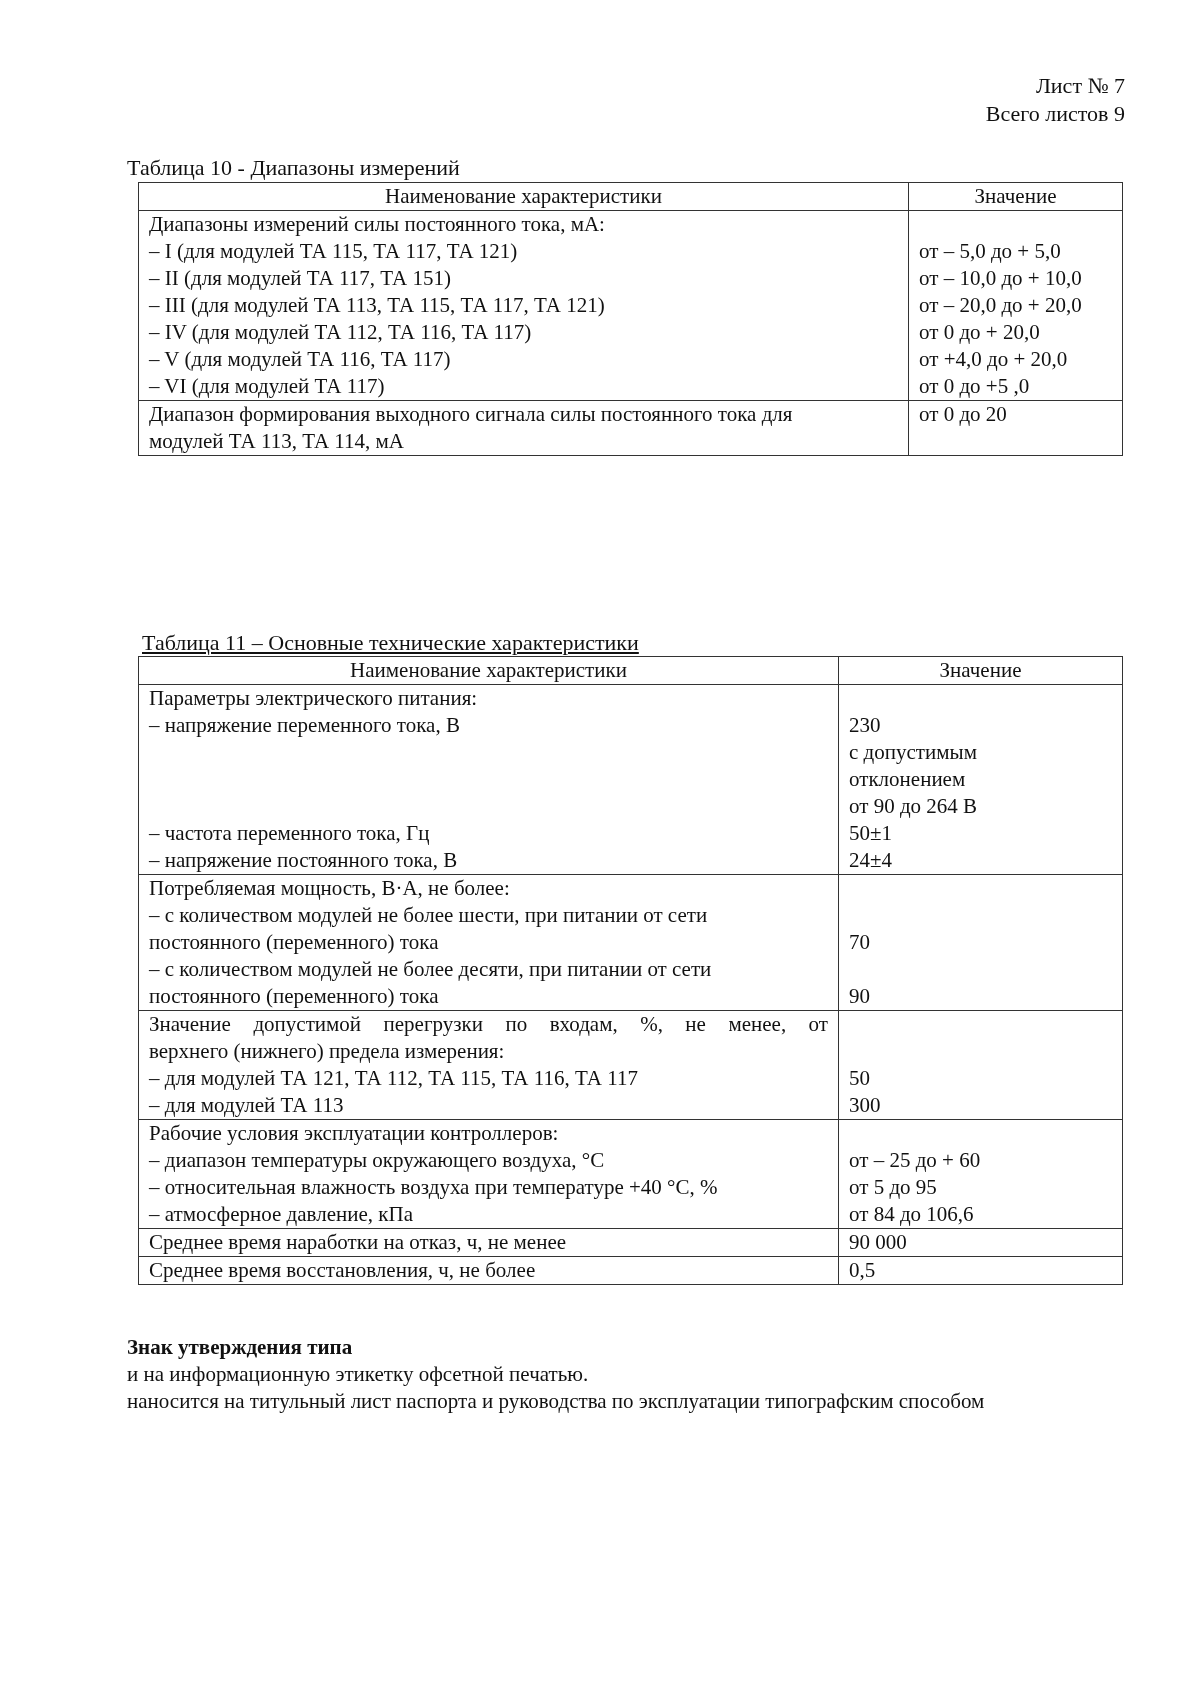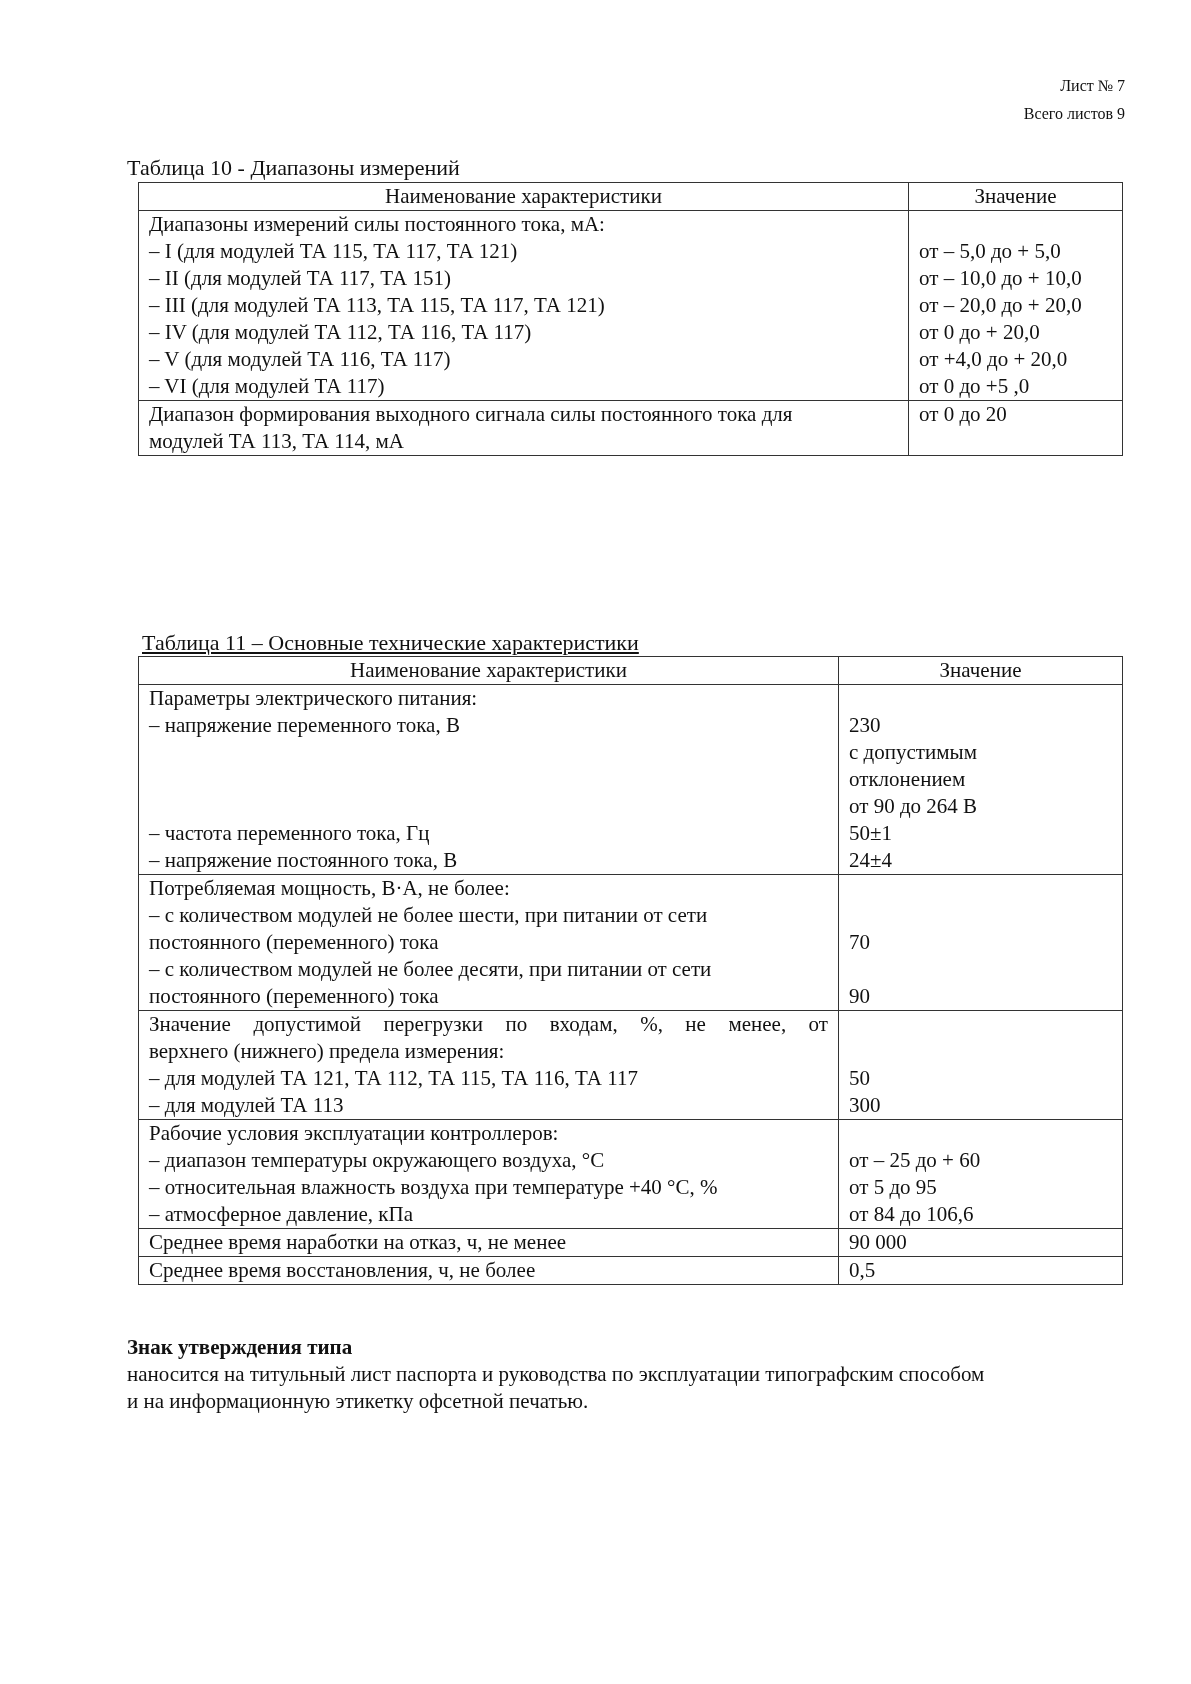--- a/index.html
+++ b/index.html
@@ -1,21 +1,21 @@
 <!DOCTYPE html>
 <html><head>
 <meta charset="utf-8">
 <style>
   html, body { margin: 0; padding: 0; background: #ffffff; }
   body {
     width: 1191px; height: 1684px; position: relative; overflow: hidden;
     font-family: "Liberation Serif", "DejaVu Serif", serif;
     color: #111111; font-size: 21px; line-height: 27px;
   }
-  .sheet-info { position: absolute; right: 66px; top: 72px; text-align: right; line-height: 28px; font-size: 16px; }
+  .sheet-info { position: absolute; right: 66px; top: 72px; text-align: right; line-height: 28px; font-size: 22px; }
   .caption { position: absolute; font-size: 22px; line-height: 24px; }
   #t10-caption { left: 127px; top: 156px; }
   #t11-caption { left: 142px; top: 631px; text-decoration: underline; }
   table { position: absolute; border-collapse: collapse; table-layout: fixed; }
   td, th { border: 1.5px solid #333; padding: 0 10px; vertical-align: top; font-weight: normal; }
   th { text-align: center; line-height: 27px; }
   td div { white-space: nowrap; height: 27px; }
   #table10 { left: 138px; top: 182px; width: 984px; }
   #table10 col.c1 { width: 770px; }
   #table10 col.c2 { width: 214px; }
@@ -173,16 +173,16 @@
         <td>
           <div>0,5</div>
         </td>
       </tr>
     </tbody>
 </table>
 
 <div class="footer">
   <div class="heading">Знак утверждения типа</div>
   <div class="body">
+    <div>и на информационную этикетку офсетной печатью.</div>
     <div>наносится на титульный лист паспорта и руководства по эксплуатации типографским способом</div>
-    <div>и на информационную этикетку офсетной печатью.</div>
   </div>
 </div>
 
 </body></html>

